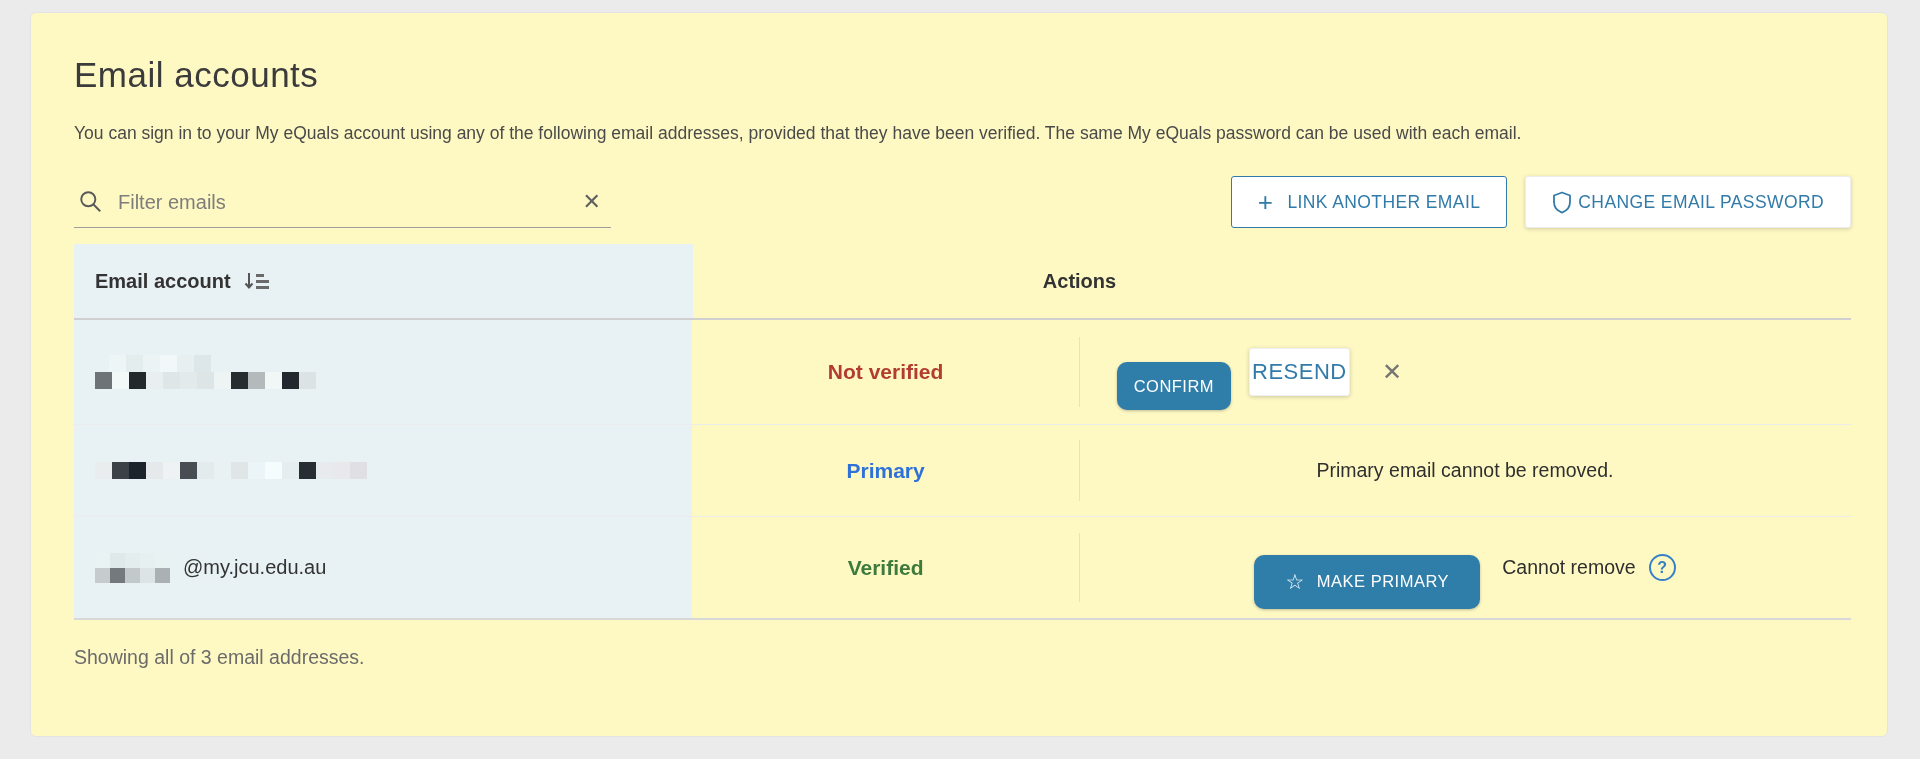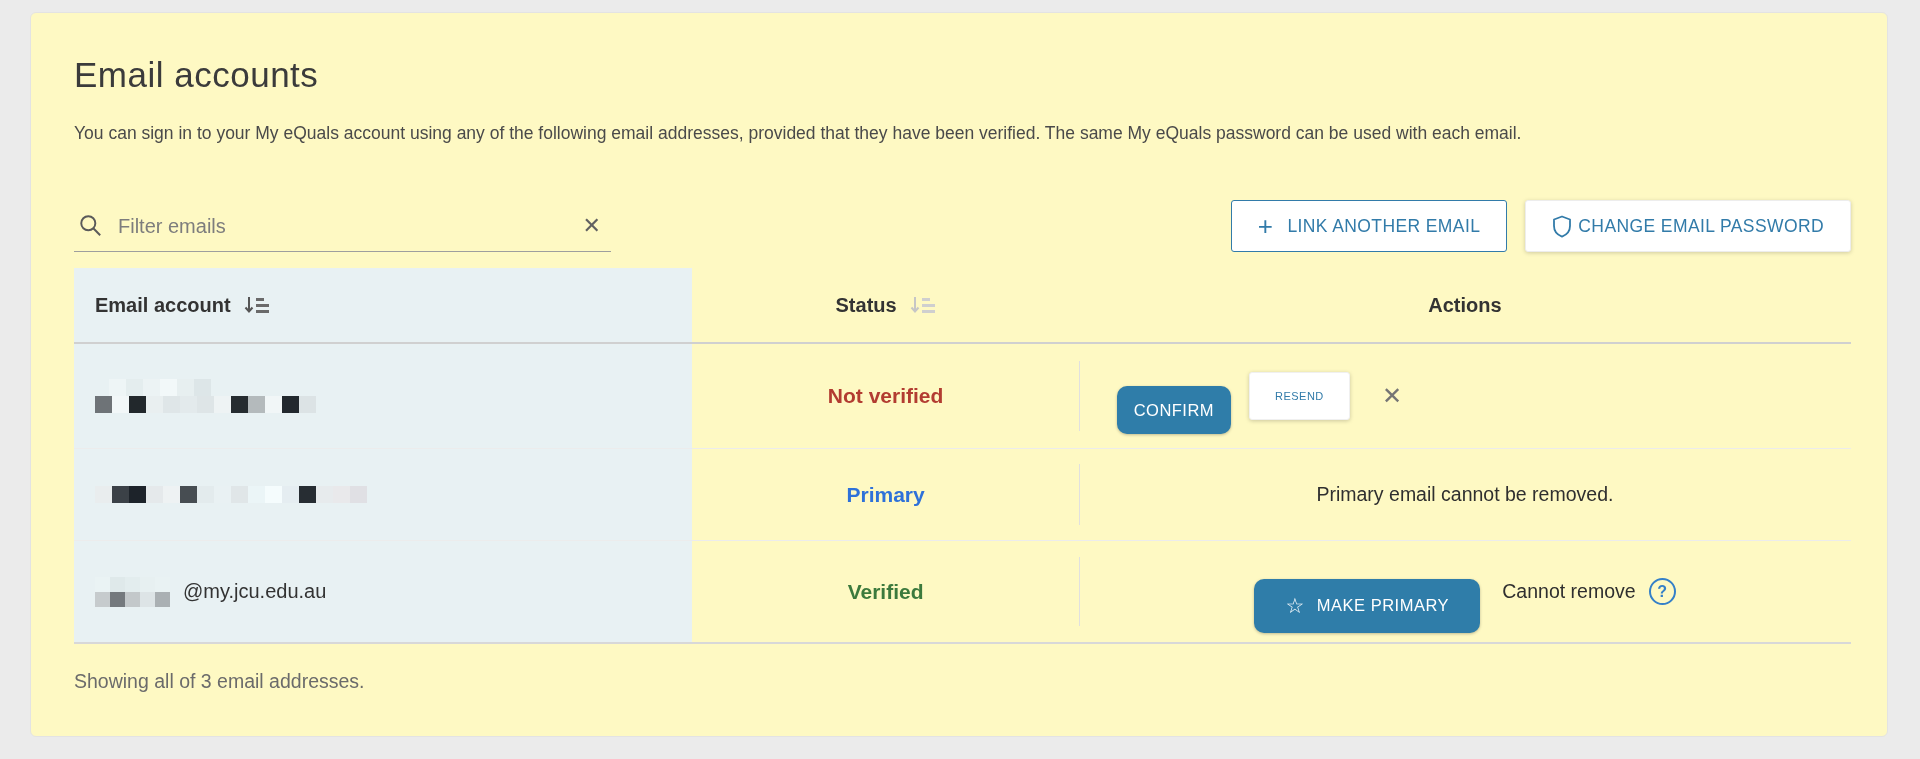--- a/index.html
+++ b/index.html
@@ -12,21 +12,21 @@
   .stage { width:1920px; height:759px; padding:12px 32px 22px 30px; }
   .card {
     width:1858px; height:725px;
     background:#fef9c3;
     border:1px solid #e3e3e3;
     border-radius:6px;
     padding:42px 36px 0 43px;
     overflow:hidden;
   }
   .page-title { font-size:35px; font-weight:300; color:#3b3b3b; letter-spacing:0.5px; margin-bottom:28px; }
-  .page-desc  { font-size:17.5px; color:#4a4a4a; margin-bottom:56px; }
+  .page-desc  { font-size:17.5px; color:#4a4a4a; margin-bottom:32px; }
 
   
   .controls { display:flex; justify-content:space-between; align-items:flex-end; margin-bottom:16px; }
   .filter {
     width:537px; display:flex; align-items:center; gap:14px;
     border-bottom:1px solid #9e9e9e; padding:6px 4px 12px 4px;
   }
   .filter input {
     flex:1; border:none; outline:none; font-size:20px; color:#444;
     font-family:"Liberation Sans", sans-serif; background:transparent;
@@ -94,21 +94,21 @@
     background:#2f7da9; color:#fff; border:none; border-radius:10px;
     font-size:16.5px; letter-spacing:0.5px; cursor:pointer;
     box-shadow:0 1px 3px rgba(0,0,0,0.25);
     font-family:"Liberation Sans", sans-serif;
     margin-top:28px;
   }
   .btn-confirm { width:114px; height:48px; margin-left:7px; }
   .btn-resend {
     width:101px; height:48px; margin-left:18px;
     background:#fff; color:#327ba9; border:1px solid #f0f0f0; border-radius:3px;
-    font-size:11px; letter-spacing:0.5px; cursor:pointer;
+    font-size:22px; letter-spacing:0.5px; cursor:pointer;
     box-shadow:0 1px 4px rgba(0,0,0,0.2);
     font-family:"Liberation Sans", sans-serif;
   }
   .icon-x { font-size:24px; color:#757575; margin-left:32px; cursor:pointer; }
 
   .action-msg { width:100%; text-align:center; font-size:19.5px; color:#2f2f2f; }
 
   
   .row3-actions { width:100%; display:flex; align-items:center; justify-content:center; gap:0; }
   .btn-make-primary {
@@ -175,32 +175,20 @@
             <span class="th-label">Email account</span>
             <svg class="sort-ic" width="26" height="22" viewBox="0 0 26 22">
               <line x1="5" y1="3" x2="5" y2="17" stroke="#555" stroke-width="2"></line>
               <polyline points="1.5,13.5 5,17.5 8.5,13.5" fill="none" stroke="#555" stroke-width="2"></polyline>
               <rect x="12" y="4" width="8" height="3" fill="#6a6a6a"></rect>
               <rect x="12" y="10" width="13" height="3" fill="#6a6a6a"></rect>
               <rect x="12" y="16" width="13" height="3" fill="#6a6a6a"></rect>
             </svg>
           </span>
         </div>
-        <div class="c2">
-          <span class="th-sort">
-            <span class="th-label">Status</span>
-            <svg class="sort-ic" width="26" height="22" viewBox="0 0 26 22">
-              <line x1="5" y1="3" x2="5" y2="17" stroke="#c6c6c6" stroke-width="2"></line>
-              <polyline points="1.5,13.5 5,17.5 8.5,13.5" fill="none" stroke="#c6c6c6" stroke-width="2"></polyline>
-              <rect x="12" y="4" width="8" height="3" fill="#cfcfcf"></rect>
-              <rect x="12" y="10" width="13" height="3" fill="#cfcfcf"></rect>
-              <rect x="12" y="16" width="13" height="3" fill="#cfcfcf"></rect>
-            </svg>
-          </span>
-        </div>
         <div class="c3" style="justify-content:center;">
           <span class="th-label">Actions</span>
         </div>
       </div>
 
       <div class="trow r1">
         <div class="c1">
           <div>
             <div class="mosaic mosaic-top"><span style="background: rgb(238, 245, 246);"></span><span style="background: rgb(228, 237, 238);"></span><span style="background: rgb(236, 243, 244);"></span><span style="background: rgb(242, 248, 249);"></span><span style="background: rgb(231, 239, 240);"></span><span style="background: rgb(221, 230, 232);"></span></div>
             <div class="mosaic"><span style="background: rgb(110, 115, 119);"></span><span style="background: rgb(242, 247, 248);"></span><span style="background: rgb(34, 40, 44);"></span><span style="background: rgb(233, 239, 240);"></span><span style="background: rgb(223, 230, 232);"></span><span style="background: rgb(227, 234, 236);"></span><span style="background: rgb(222, 229, 231);"></span><span style="background: rgb(238, 243, 244);"></span><span style="background: rgb(38, 44, 48);"></span><span style="background: rgb(180, 186, 188);"></span><span style="background: rgb(241, 246, 247);"></span><span style="background: rgb(34, 40, 46);"></span><span style="background: rgb(220, 227, 229);"></span></div>

